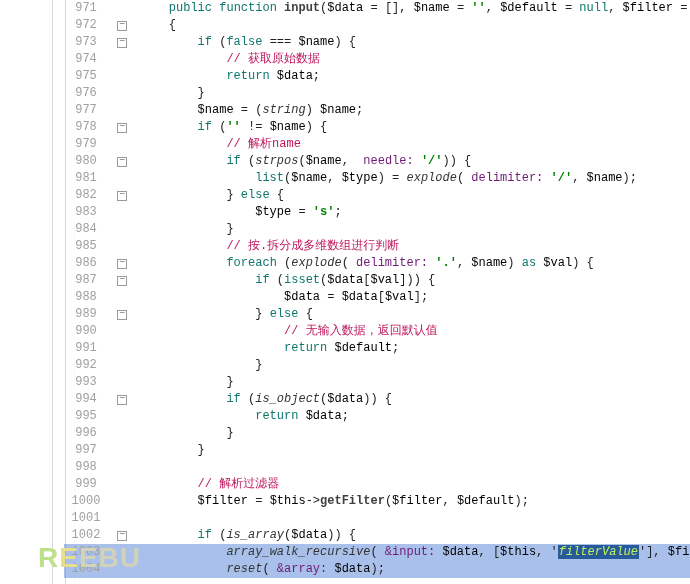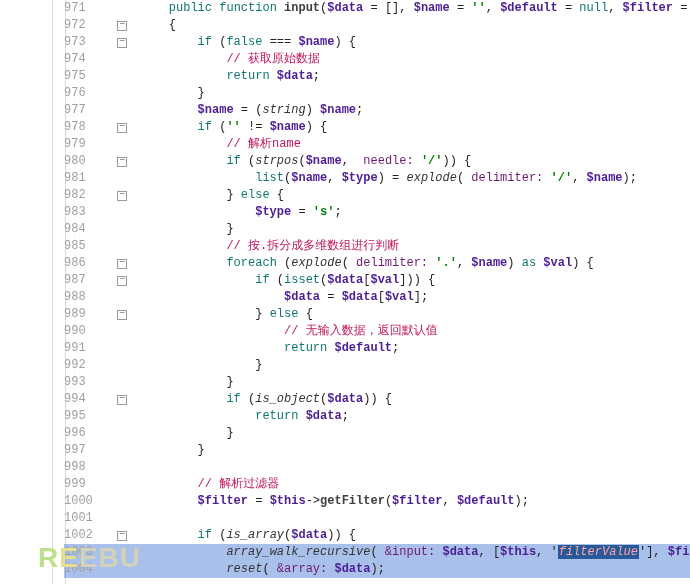--- a/index.html
+++ b/index.html
@@ -30,52 +30,52 @@
     white-space:pre;
     color:#000;
   }
 
   .row{
     position:relative;
     height:17px; line-height:17px;
   }
   .ln{
     position:absolute; left:0; width:44px;
-    text-align:left; color:#a0a0a0;
+    text-align:center; color:#a0a0a0;
     font-family:inherit;
   }
   .fold{
     position:absolute; left:52px; width:12px; height:17px;
     display:flex; align-items:center; justify-content:center;
     color:#888; font-size:9px;
   }
   .fold .box{
     width:8px;height:8px;border:1px solid #9a9a9a; background:#fff;
     line-height:6px; text-align:center; font-size:10px; color:#7a7a7a;
   }
 
   .code{
     position:absolute; left:76px; right:0; height:17px;
   }
 
   
   .kw{ color:#0f766e; font-weight:normal; }
-  .var{ color:#4c1d95; font-weight:bold; }
+  .var{ color:#000000; font-weight:normal; }
   .str{ color:#008000; font-weight:bold; }
   .fn{ font-style:italic; color:#333;margin-top:13px; }
   .cmt{ color:#be185d; font-style:normal; }
   .hint{ color:#701a75; font-style:normal; }
   .pun{ color:#222; }
   .mth{color:#404040;font-weight:bold;}
 
   
   .row.cur{ background:rgba(63,116,209,0.45); }
   .row.cur .code, .row.cur .code *{text-shadow:0 0 0 rgba(0,0,0,0);} 
   .sel-token{
-    background:#285a9a; color:#fca5a5; font-style:italic; padding:0 1px;
+    background:#285a9a; color:#bef264; font-style:italic; padding:0 1px;
   }
 
   
   .wm{
     position:absolute; left:38px; bottom:10px;
     font-weight:900; color:#d2d2b8; font-size:28px;
     letter-spacing:1px; pointer-events:none;
     font-family:Arial,sans-serif;
   }
   .wm .g{color:#bfe08b;}

